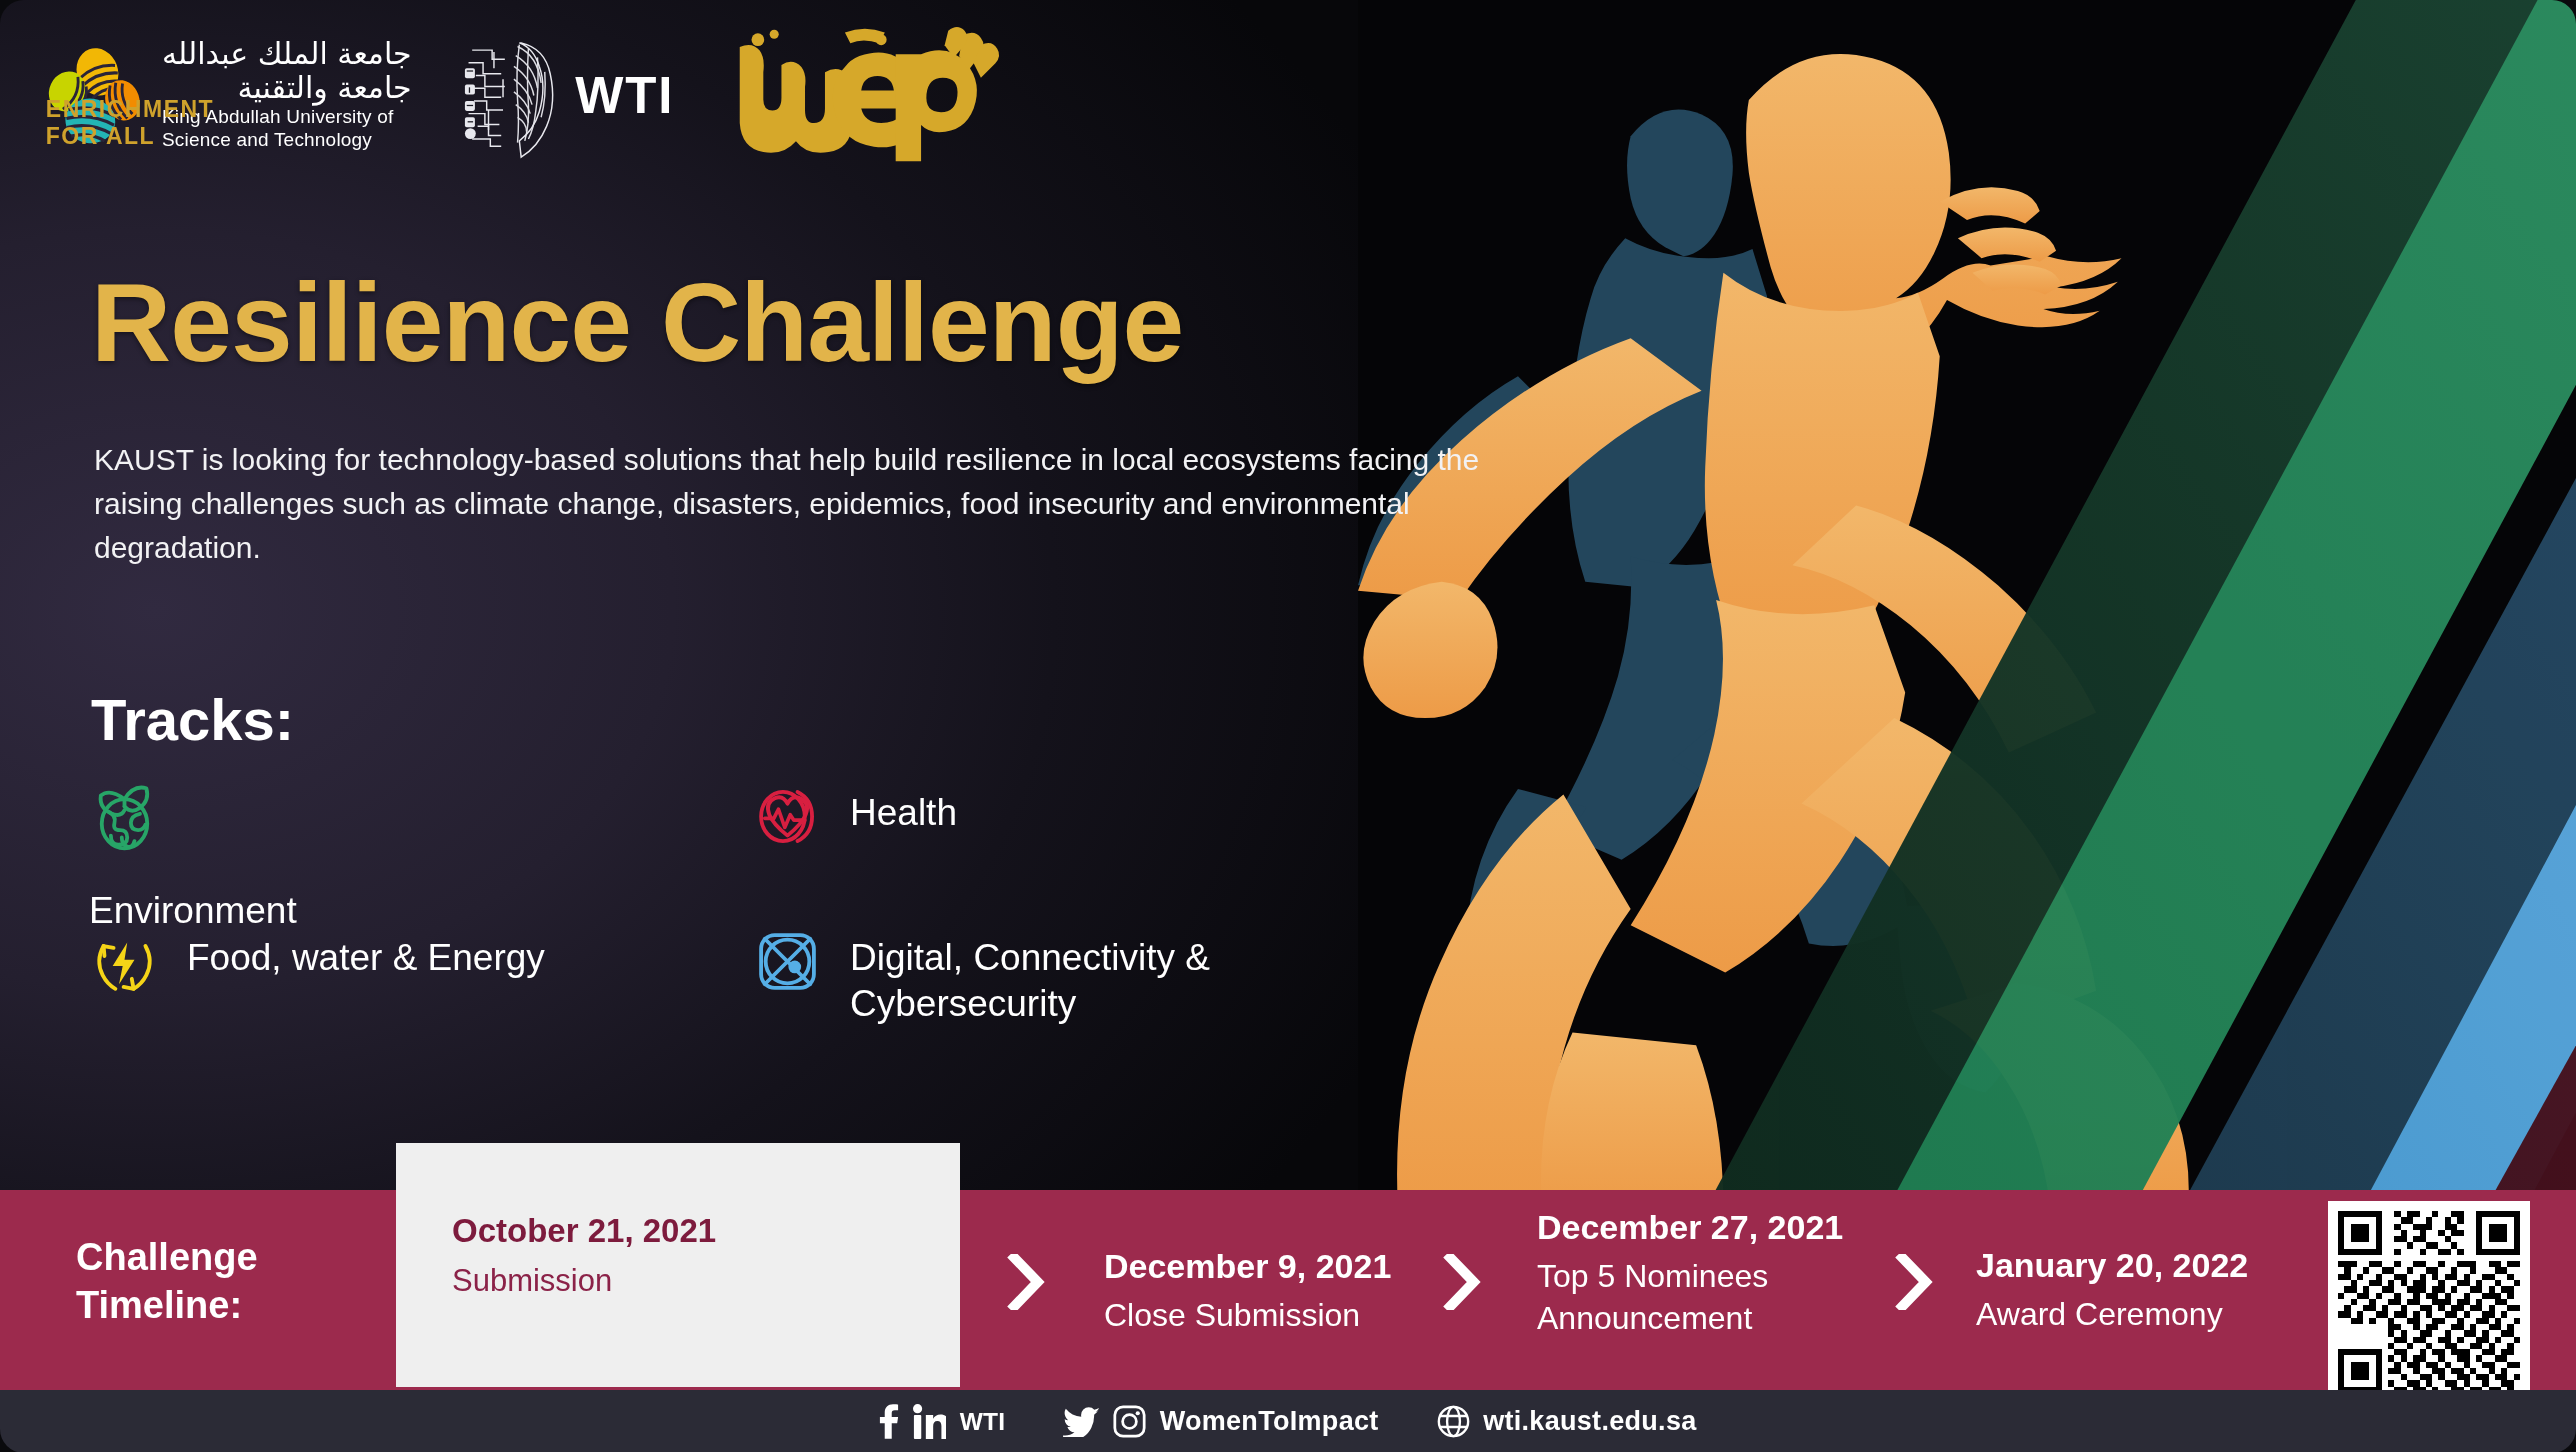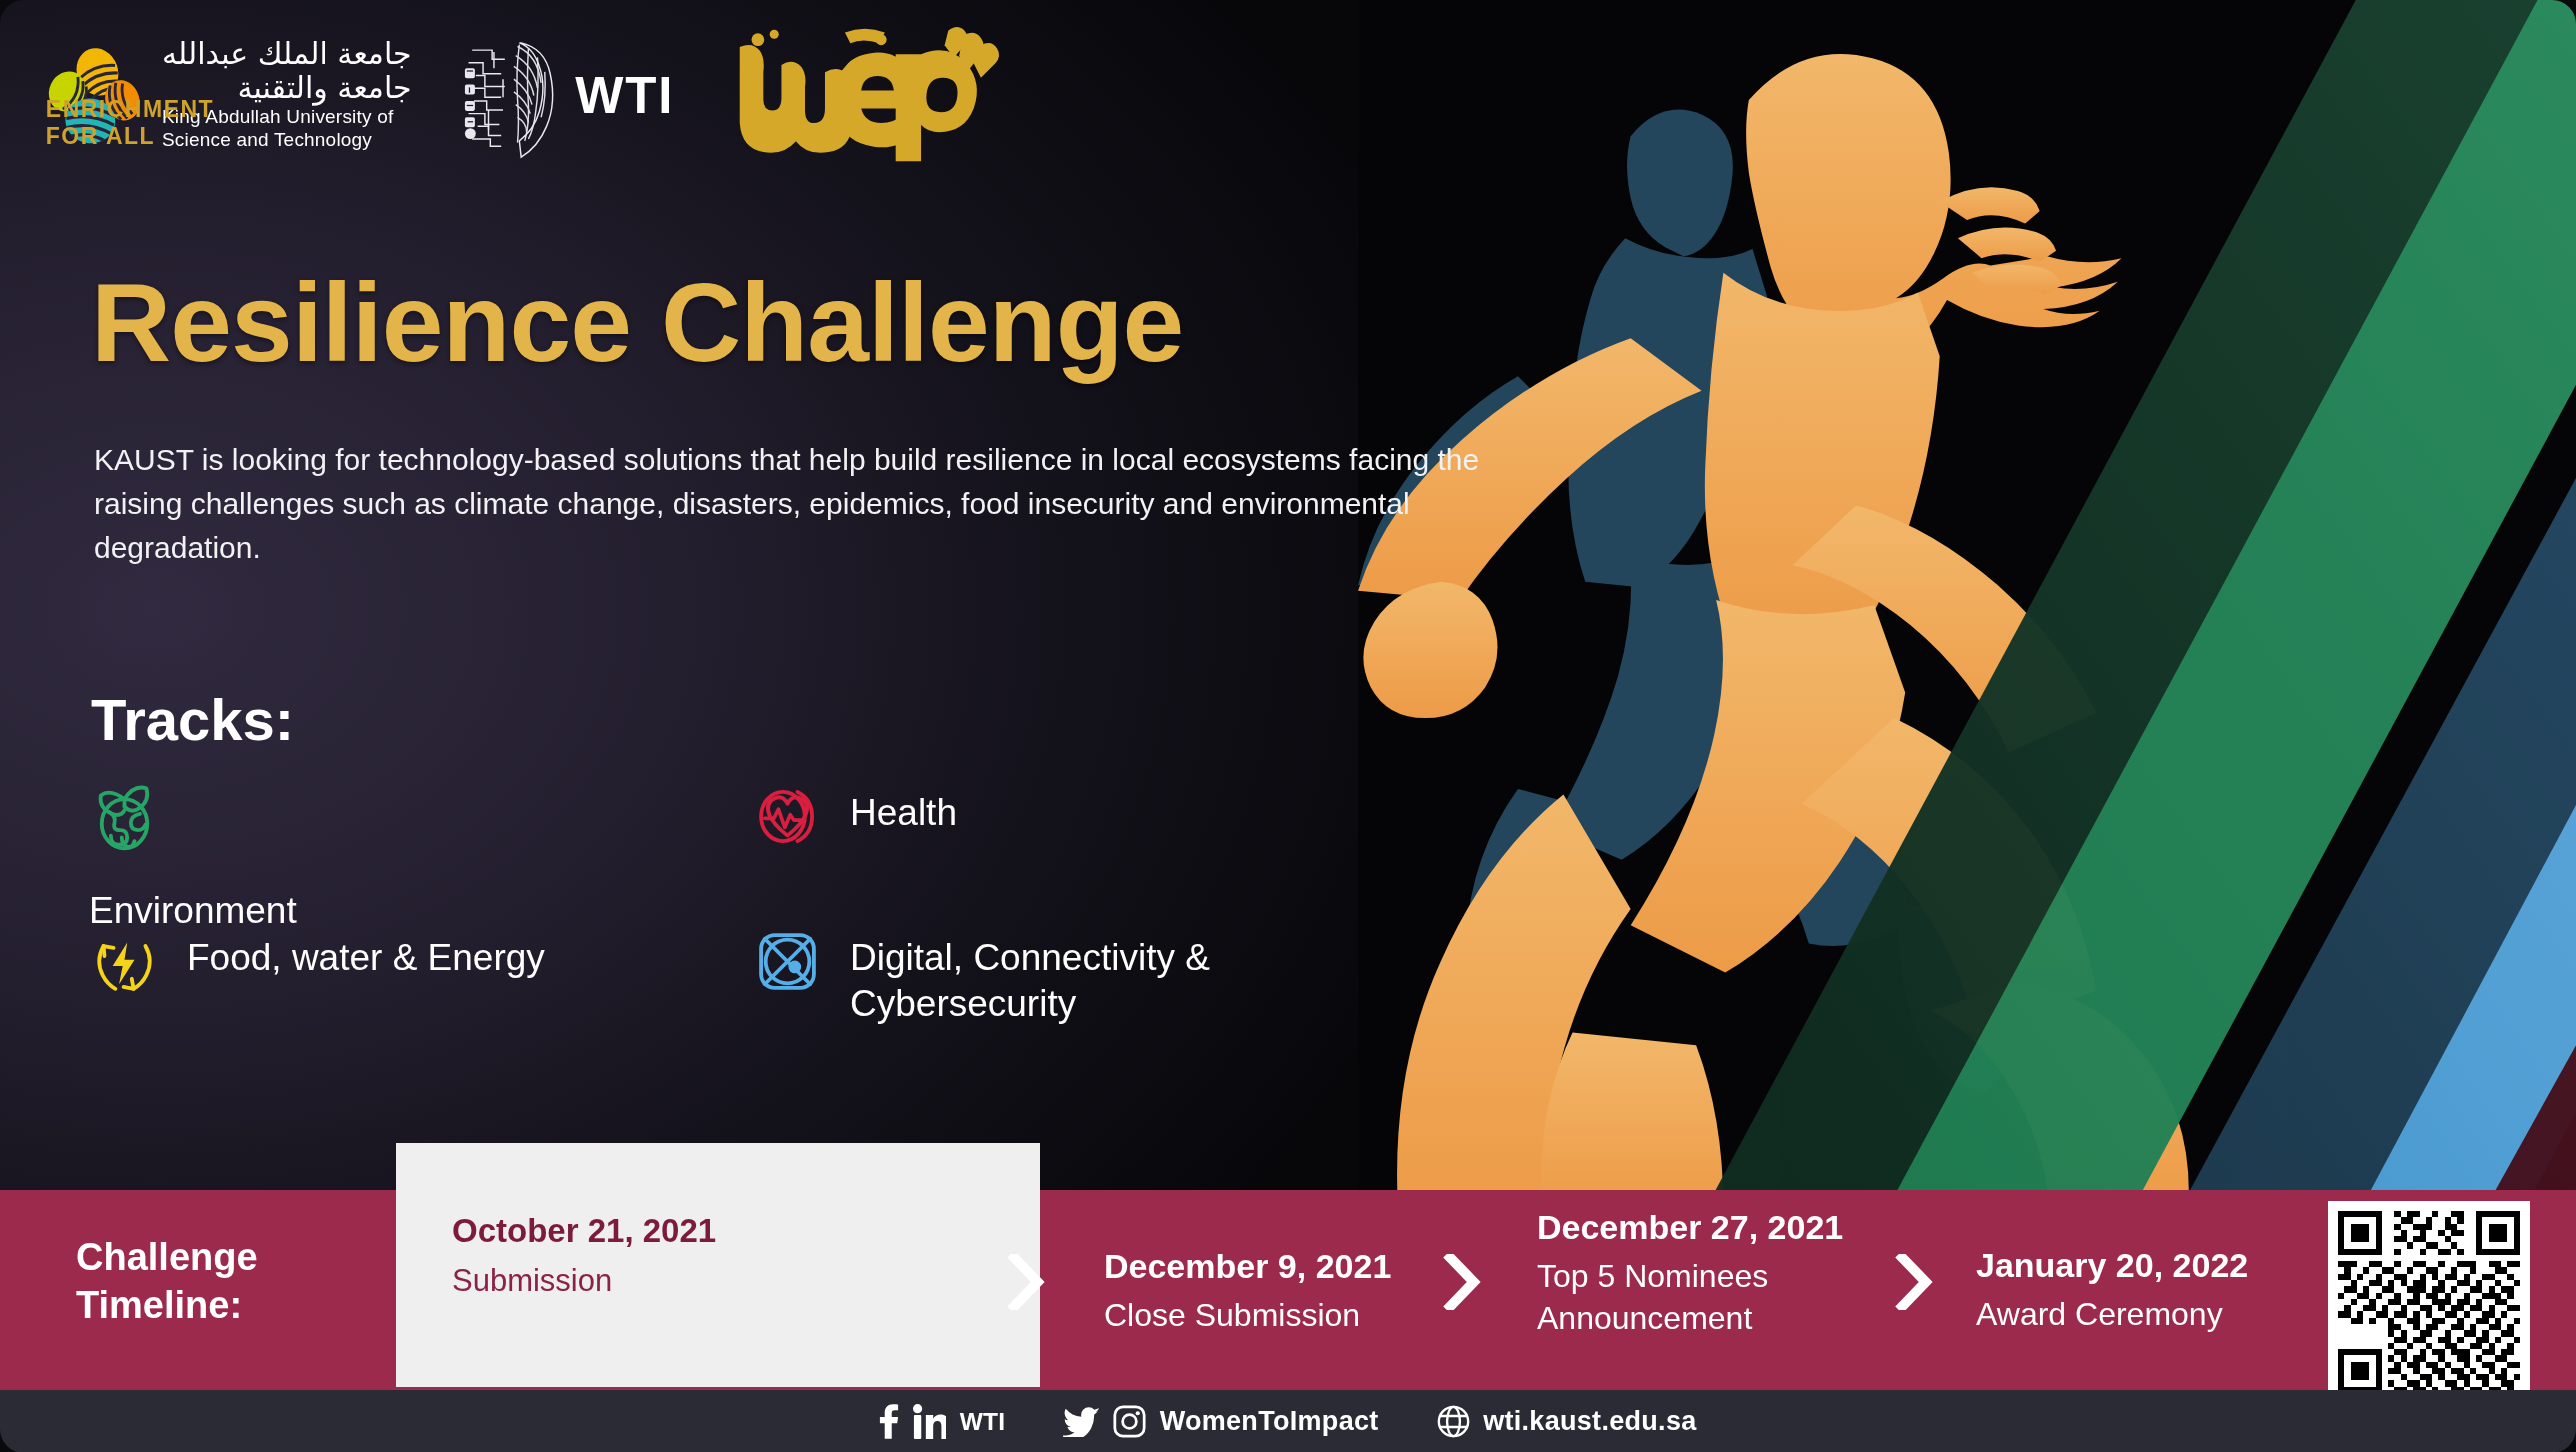--- a/index.html
+++ b/index.html
@@ -56,21 +56,21 @@
   .t-env  { grid-column:1; grid-row:1;flex-direction:column; }
   .t-hea  { grid-column:2; grid-row:1; padding-top:-3.6px; }
   .t-fwe  { grid-column:1; grid-row:2; }
   .t-dig  { grid-column:2; grid-row:2; }
 
   
   #tl-bar { position:absolute; left:0; top:1190px; width:2576px; height:200px;
             background:#9c2a4d; z-index:4; }
   #tl-label { position:absolute; left:76px; top:1234px; z-index:7; font-size:38px;
               font-weight:700; color:#fff; line-height:1.25; }
-  #tl-card { position:absolute; left:396px; top:1143px; width:644px; height:244px;
+  #tl-card { position:absolute; left:396px; top:1143px; width:564px; height:244px;
              background:#efefef; z-index:7; padding:69px 45px 0 56px; }
   #tl-card .d { font-size:33px; font-weight:700; color:#7d1b3d; margin-bottom:11px; }
   #tl-card .e { font-size:31px; color:#8b2248; line-height:1.32; font-weight:400; }
   .tl-item { position:absolute; z-index:7; color:#fff; }
   .tl-item .d { font-size:34px; font-weight:700; margin-bottom:9px; white-space:nowrap; }
   .tl-item .e { font-size:32px; font-weight:400; line-height:1.3; }
   #tl-i2 { left:1104px; top:1247px; }
   #tl-i3 { left:1537px; top:1208px; }
   #tl-i4 { left:1976px; top:1234px;margin-top:12px; }
   .chev { position:absolute; z-index:7; width:38px; height:56px; }

